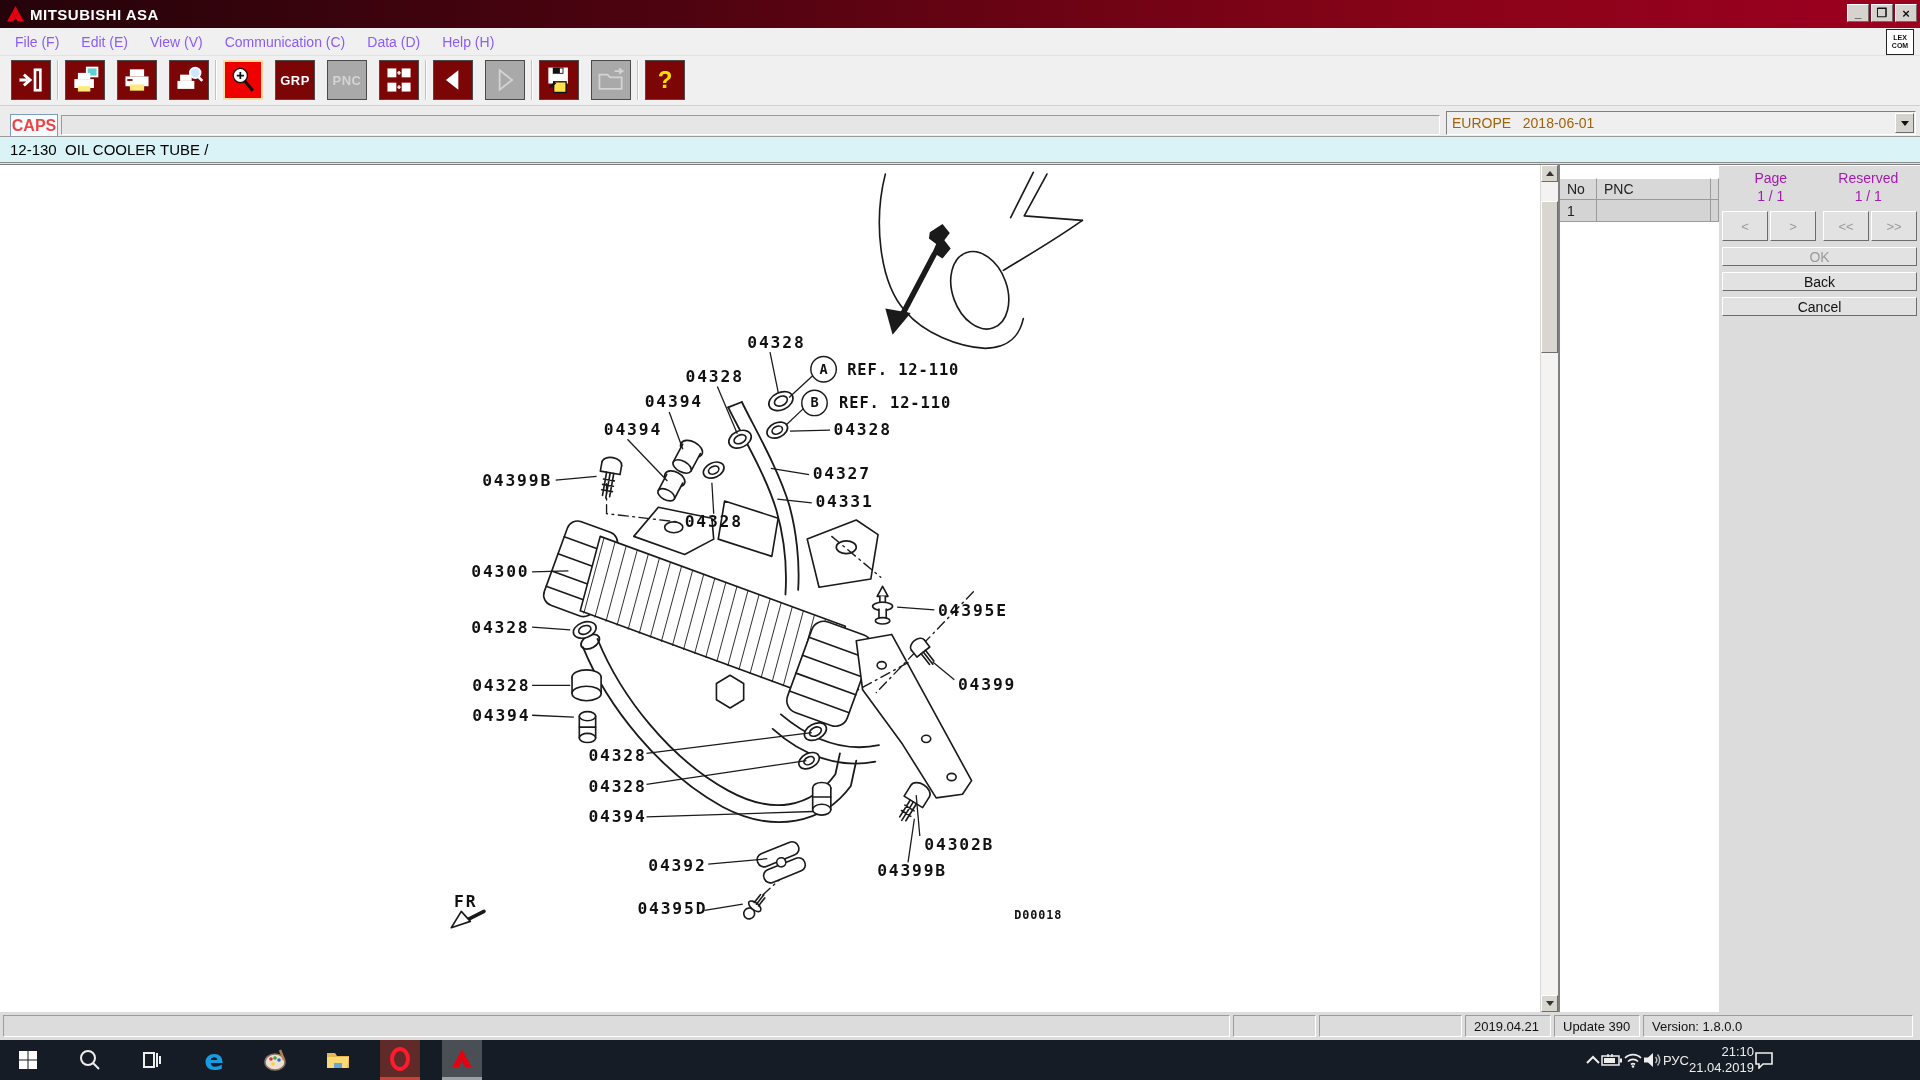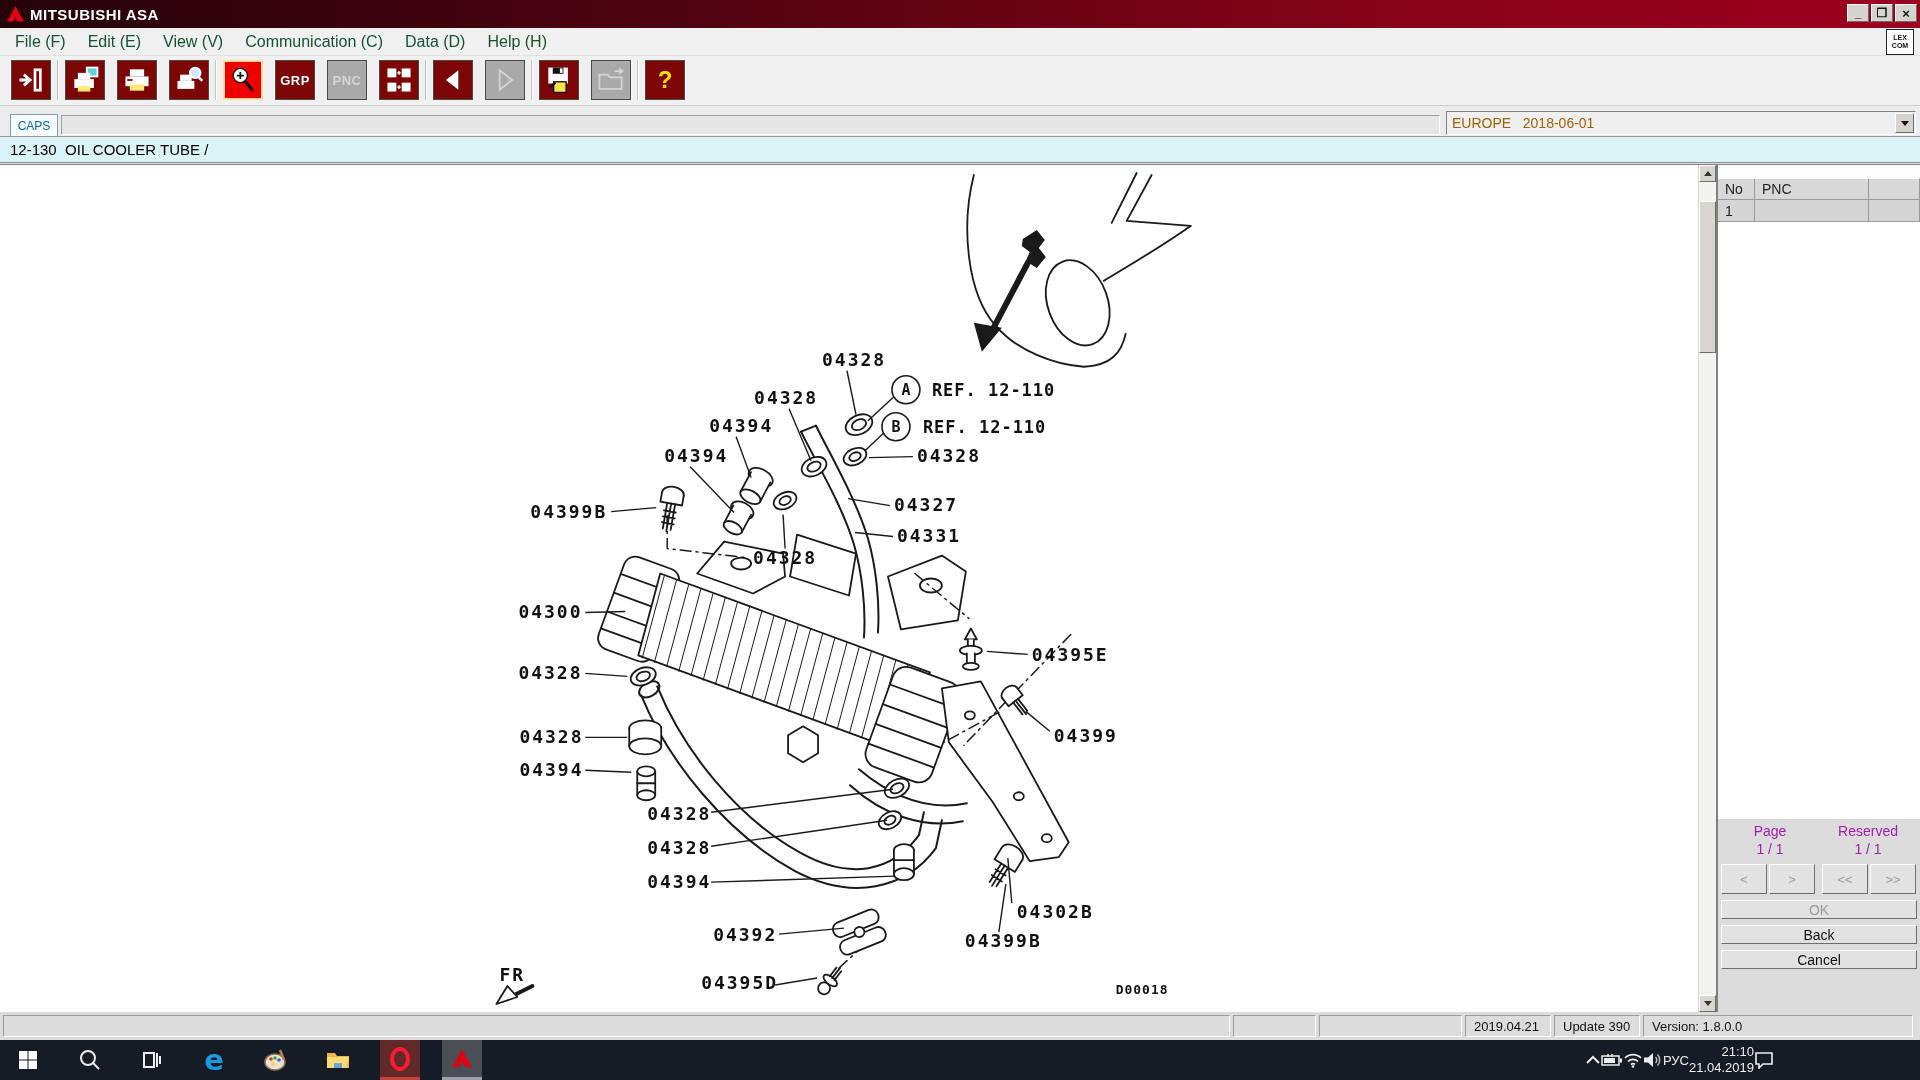--- a/index.html
+++ b/index.html
@@ -14,21 +14,21 @@
   .title-text { color:#fff; font-weight:bold; font-size:15px; letter-spacing:.5px; }
   .winbtns { position:absolute; right:3px; top:4px; display:flex; gap:2px; }
   .winbtn { width:22px; height:18px; background:#d6d3ce; border:1px solid;
             border-color:#fff #6d6d6d #6d6d6d #fff; font-size:12px; font-weight:bold;
             display:flex; align-items:center; justify-content:center; color:#111; line-height:1; }
   .winbtn.close { font-size:13px; }
 
   
   .menubar { height:28px; background:#f0f0f0; display:flex; align-items:center; padding-left:4px;
              position:relative; flex:0 0 28px; border-bottom:1px solid #e2e2e2; }
-  .menu-item { padding:4px 11px; font-size:16px; color:#14532d; }
+  .menu-item { padding:4px 11px; font-size:14px; color:#8b5cf6; }
   .lexcom { position:absolute; right:6px; top:1px; width:28px; height:26px; background:#fff;
             border:1px solid #222; display:flex; flex-direction:column; align-items:center; justify-content:center;
             font-size:7px; font-weight:bold; color:#111; line-height:1.1; }
 
   
   .toolbar { height:50px; background:#f0f0f0; display:flex; align-items:flex-start; padding:4px 0 0 11px;
              flex:0 0 50px; border-bottom:1px solid #d0d0d0; }
   .tbtn { width:40px; height:40px; border:1px solid #4a4a4a; margin-right:12px;
           display:flex; align-items:center; justify-content:center; flex:0 0 40px; }
   .tbtn.maroon { background:#7c0606; }
@@ -36,21 +36,21 @@
   .tbtn.gray { background:#a9a9a9; }
   .tbtn .txt { color:#fff; font-weight:bold; font-size:13px; letter-spacing:.5px; }
   .tbtn.gray .txt { color:#d4d4d4; }
   .tbtn .help-q { color:#ffe000; font-weight:bold; font-size:24px; }
   .tsep { width:2px; height:40px; border-left:1px solid #c2c2c2; border-right:1px solid #fff; margin:0 6px 0 -6px; }
 
   
   .tabrow { height:30px; background:#ececec; display:flex; align-items:flex-end; flex:0 0 30px; position:relative; }
   .tab { width:48px; height:22px; margin-left:10px; background:#f6fcff;
          border:1px solid #7f9db9; border-bottom:none; display:flex; align-items:center; justify-content:center;
-         font-size:12px; font-weight:normal; color:#0369a1; }
+         font-size:16px; font-weight:bold; color:#ef4444; }
   .tabfill { flex:1; height:20px; margin:0 6px 1px 3px; background:#e6e6e6;
              border:1px solid; border-color:#9a9a9a #fff #fff #9a9a9a; }
   .combo { width:470px; height:24px; margin:0 4px 1px 0; background:#efefef; border:1px solid;
            border-color:#808080 #fff #fff #808080; display:flex; align-items:center; position:relative; }
   .combo-value { font-size:14px; color:#a16207; padding-left:5px; white-space:pre; flex:1; }
   .combo-arrow { width:19px; height:20px; margin-right:1px; background:#d6d3ce; border:1px solid;
                  border-color:#fff #6d6d6d #6d6d6d #fff; display:flex; align-items:center; justify-content:center; }
   .combo-arrow::after { content:""; border:4px solid transparent; border-top:5px solid #111; margin-top:5px; }
 
   
@@ -66,21 +66,21 @@
   .vscroll { flex:0 0 18px; background:#f4f3f1; position:relative; border-left:1px solid #d8d8d8; }
   .sbtn { position:absolute; left:0; width:17px; height:17px; background:#d9d6d0; border:1px solid;
           border-color:#fff #6d6d6d #6d6d6d #fff; display:flex; align-items:center; justify-content:center; }
   .sbtn.up { top:0; } .sbtn.down { bottom:0; }
   .arr-up { border:4px solid transparent; border-bottom:5px solid #333; margin-top:-4px; }
   .arr-dn { border:4px solid transparent; border-top:5px solid #333; margin-bottom:-4px; }
   .sthumb { position:absolute; left:0; top:36px; width:17px; height:152px; background:#d9d6d0;
             border:1px solid; border-color:#fff #6d6d6d #6d6d6d #fff; }
 
   
-  .panel { flex:0 0 204px; background:#fff; border-left:2px solid #808080; display:flex; flex-direction:column; font-size:14px;justify-content:center; }
+  .panel { flex:0 0 204px; background:#fff; border-left:2px solid #808080; display:flex; font-size:14px;justify-content:center; }
   .ptable { margin-top:13px; }
   .prow { display:flex; height:22px; }
   .pcell { border-right:1px solid #9a9a9a; border-bottom:1px solid #9a9a9a; padding-left:7px;
            display:flex; align-items:center; color:#222; }
   .phead .pcell { background:#d8d8d8; border-top:1px solid #fff; }
   .pdata .pcell { background:#d4d4d4; }
   .c-no { width:37px; } .c-pnc { width:114px; } .c-x { flex:1; }
   .pspacer { flex:1; background:#fff; }
   .pcontrols { flex:0 0 194px; background:#dcdcdc; border-top:1px solid #fff; padding:4px 3px 0 3px; }
   .pagerow { display:flex; text-align:center; margin-bottom:6px; }

